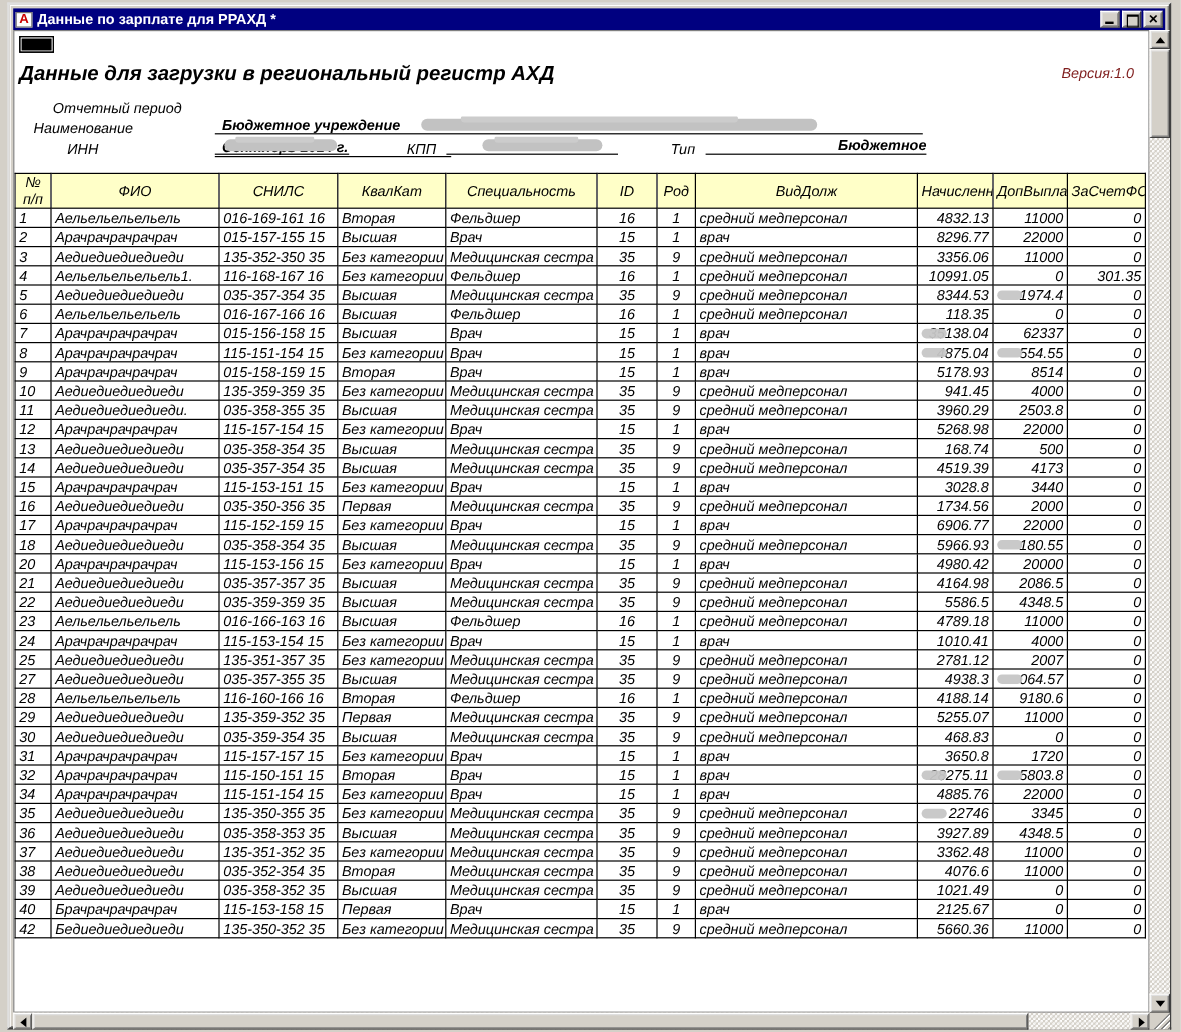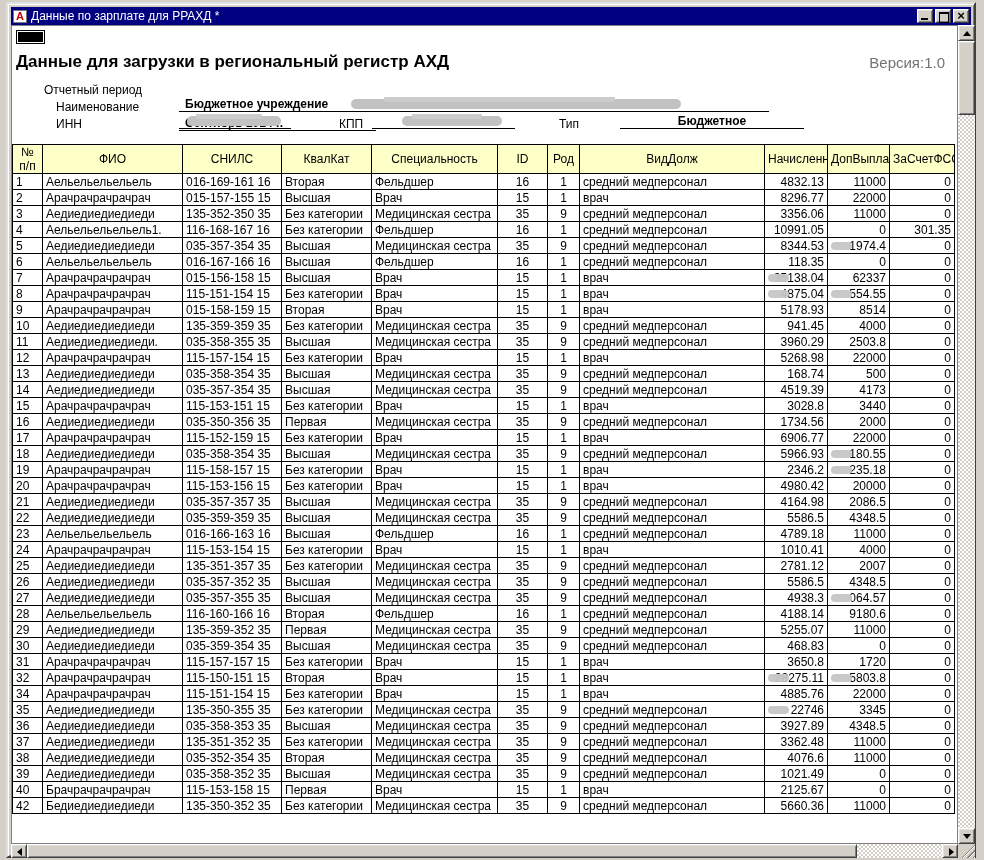--- a/index.html
+++ b/index.html
@@ -16,43 +16,43 @@
     position:absolute; left:3px; top:3px; right:3px; height:18px;
     background:var(--titlebar,#000080);
     display:flex; align-items:center; padding:0 2px;
   }
   .app-icon {
     width:14px; height:13px; background:#ffffff; margin-right:4px;
     display:flex; align-items:center; justify-content:center;
     font-size:11px; font-weight:bold; color:#cc0000; line-height:13px;
     border:1px solid #777;
   }
-  .titlebar-text { color:#ffffff; font-size:12px; font-weight:normal; flex:1; white-space:nowrap; }
+  .titlebar-text { color:#ffffff; font-size:12px; font-weight:bold; flex:1; white-space:nowrap; }
   .tb-buttons { display:flex; gap:2px; }
   .btn3d {
     width:16px; height:14px; background:#d4d0c8;
     border:1px solid; border-color:#ffffff #404040 #404040 #ffffff;
     box-shadow: inset 1px 1px 0 #dfdfdf, inset -1px -1px 0 #808080;
     position:relative; font-size:10px; text-align:center; line-height:12px; color:#000;
   }
   .glyph-min::after { content:""; position:absolute; left:3px; bottom:2px; width:7px; height:2px; background:#000; }
   .glyph-max::after { content:""; position:absolute; left:3px; top:2px; width:8px; height:8px; border:1px solid #000; border-top-width:2px; }
   .glyph-close::after { content:"×"; font-size:13px; font-weight:bold; line-height:11px; }
 
   .content {
     position:absolute; left:3px; top:21px; width:947px; height:819px;
-    background:#ffffff; overflow:hidden; border:1px solid #808080;
+    background:#ffffff; overflow:hidden; border:1px solid #808080;font-style:italic;
   }
 
   .redacted-box {
     position:absolute; left:4px; top:4px; width:29px; height:14px;
     background:#000; border:1px solid #000; box-shadow: inset 0 0 0 1px #fff;
   }
   .page-title { position:absolute; left:4px; top:26px; font-size:17px; font-weight:bold; color:#000; }
-  .version { position:absolute; right:12px; top:28px; font-size:15px; color:#737373; }
+  .version { position:absolute; right:12px; top:28px; font-size:12px; color:#7f1d1d; }
 
   .form-label { position:absolute; font-size:12px; color:#000; white-space:nowrap; }
   .field {
     position:absolute; height:15px; border-bottom:1px solid #000;
     font-size:12px; font-weight:bold; white-space:nowrap; overflow:hidden;
   }
   .blur-patch { position:absolute; background:#c2c2c2; border-radius:5px; height:10px; top:2px; }
   .blur-patch::after { content:""; position:absolute; left:10%; top:-3px; width:70%; height:6px; background:#cccccc; border-radius:4px; }
 
   table.grid {
@@ -123,38 +123,38 @@
 
   <div class="content">
 
     <div class="redacted-box"></div>
     <div class="page-title">Данные для загрузки в региональный регистр АХД</div>
     <div class="version">Версия:1.0</div>
 
     <div class="form-label" style="left:32px; top:57px;">Отчетный период</div>
     <div class="field" style="left:167px; top:54px; width:197px; padding-left:6px;margin-top:36px;">Сентябрь 2014 г.</div>
 
-    <div class="form-label" style="left:44px; top:74px;">Наименование</div>
+    <div class="form-label" style="left:16px; top:74px;">Наименование</div>
     <div class="field" style="left:167px; top:71px; width:590px; padding-left:6px;">
       <span>Бюджетное учреждение</span>
       <span class="blur-patch" style="left:172px; width:330px;"></span>
     </div>
 
     <div class="form-label" style="left:44px; top:91px;">ИНН</div>
     <div class="field" style="left:167px; top:88px; width:112px;">
       <span class="blur-patch" style="left:8px; width:94px;"></span>
     </div>
 
     <div class="form-label" style="left:327px; top:91px;">КПП</div>
     <div class="field" style="left:360px; top:88px; width:143px;">
       <span class="blur-patch" style="left:30px; width:100px;"></span>
     </div>
 
     <div class="form-label" style="left:547px; top:91px;">Тип</div>
-    <div class="field" style="left:608px; top:88px; width:184px; text-align:center;">Бюджетное</div>
+    <div class="field" style="left:576px; top:88px; width:184px; text-align:right;">Бюджетное</div>
 
     <table class="grid">
       <colgroup>
           <col style="width: 30px;">
           <col style="width: 140px;">
           <col style="width: 99px;">
           <col style="width: 90px;">
           <col style="width: 126px;">
           <col style="width: 50px;">
           <col style="width: 32px;">
@@ -407,33 +407,20 @@
             <td>Высшая</td>
             <td>Медицинская сестра</td>
             <td class="al-center">35</td>
             <td class="al-center">9</td>
             <td>средний медперсонал</td>
             <td class="al-right">5966.93</td>
             <td class="al-right smudged">180.55</td>
             <td class="al-right">0</td>
           </tr>
           <tr>
-            <td>19</td>
-            <td>Арачрачрачрачрач</td>
-            <td>115-158-157 15</td>
-            <td>Без категории</td>
-            <td>Врач</td>
-            <td class="al-center">15</td>
-            <td class="al-center">1</td>
-            <td>врач</td>
-            <td class="al-right">2346.2</td>
-            <td class="al-right smudged">235.18</td>
-            <td class="al-right">0</td>
-          </tr>
-          <tr>
             <td>20</td>
             <td>Арачрачрачрачрач</td>
             <td>115-153-156 15</td>
             <td>Без категории</td>
             <td>Врач</td>
             <td class="al-center">15</td>
             <td class="al-center">1</td>
             <td>врач</td>
             <td class="al-right">4980.42</td>
             <td class="al-right">20000</td>
@@ -495,33 +482,20 @@
             <td>25</td>
             <td>Аедиедиедиедиеди</td>
             <td>135-351-357 35</td>
             <td>Без категории</td>
             <td>Медицинская сестра</td>
             <td class="al-center">35</td>
             <td class="al-center">9</td>
             <td>средний медперсонал</td>
             <td class="al-right">2781.12</td>
             <td class="al-right">2007</td>
-            <td class="al-right">0</td>
-          </tr>
-          <tr>
-            <td>26</td>
-            <td>Аедиедиедиедиеди</td>
-            <td>035-357-352 35</td>
-            <td>Высшая</td>
-            <td>Медицинская сестра</td>
-            <td class="al-center">35</td>
-            <td class="al-center">9</td>
-            <td>средний медперсонал</td>
-            <td class="al-right">5586.5</td>
-            <td class="al-right">4348.5</td>
             <td class="al-right">0</td>
           </tr>
           <tr>
             <td>27</td>
             <td>Аедиедиедиедиеди</td>
             <td>035-357-355 35</td>
             <td>Высшая</td>
             <td>Медицинская сестра</td>
             <td class="al-center">35</td>
             <td class="al-center">9</td>

